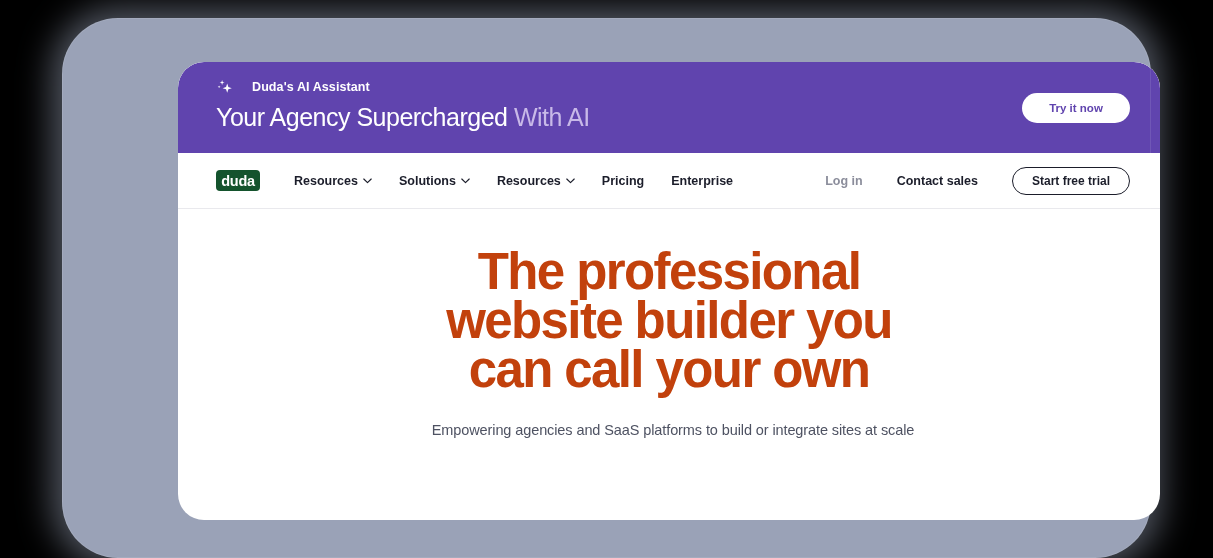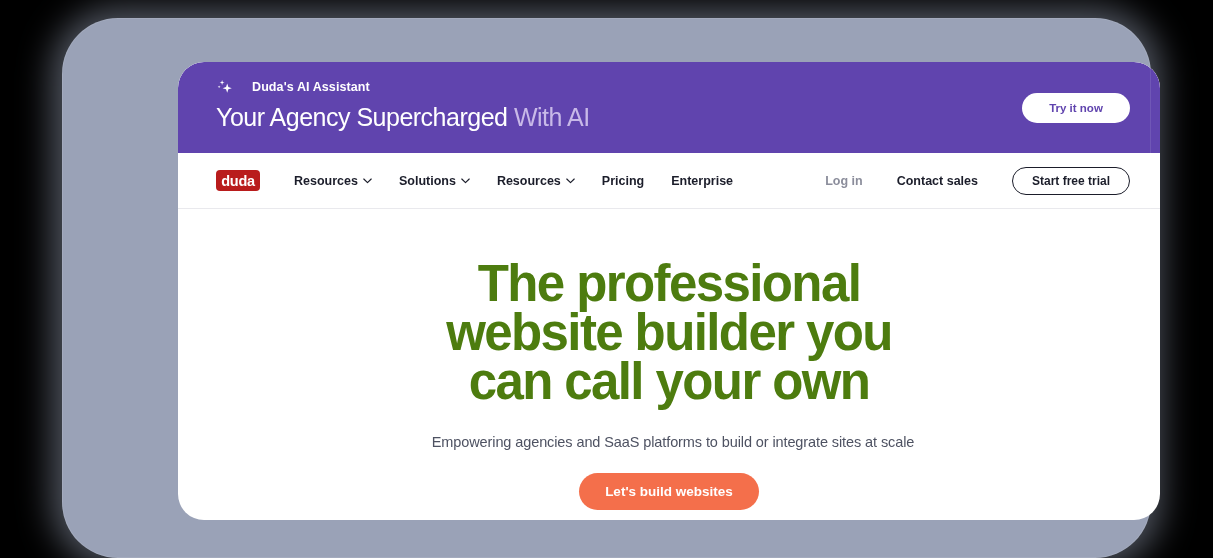--- a/index.html
+++ b/index.html
@@ -115,21 +115,21 @@
     height: 56px;
     display: flex;
     align-items: center;
     padding: 0 30px 0 38px;
     border-bottom: 1px solid #e9e9ed;
     box-sizing: border-box;
   }
   .brand-logo {
     width: 44px;
     height: 21px;
-    background: #b91c1c;
+    background: #14532d;
     border-radius: 4px;
     display: flex;
     align-items: center;
     justify-content: center;
     color: #ffffff;
     font-size: 14.5px;
     font-weight: 700;
     letter-spacing: -0.3px;
     flex: none;
     cursor: pointer;
@@ -189,25 +189,25 @@
     cursor: pointer;
     white-space: nowrap;
   }
 
   
   .hero {
     text-align: center;
     padding-top: 38px;
   }
   .hero-title {
-    margin: 12px;
+    margin: 0;
     font-size: 51px;
     line-height: 49px;
     font-weight: 700;
-    color: #4d7c0f;
+    color: #c2410c;
     letter-spacing: -1.6px;
   }
   .hero-title .line { display: block; }
   .hero-sub {
     margin: 28px 0 0 0;
     font-size: 14.5px;
     font-weight: 400;
     color: #4e5262;
     letter-spacing: -0.1px;
     padding-left: 8px;
@@ -284,18 +284,17 @@
         </div>
       </div>
 
       <div class="hero">
         <h1 class="hero-title">
           <span class="line">The professional</span>
           <span class="line">website builder you</span>
           <span class="line">can call your own</span>
         </h1>
         <p class="hero-sub">Empowering agencies and SaaS platforms to build or integrate sites at scale</p>
-        <button class="hero-cta">Let's build websites</button>
       </div>
 
     </div>
   </div>
 </div>
 
 </body></html>

